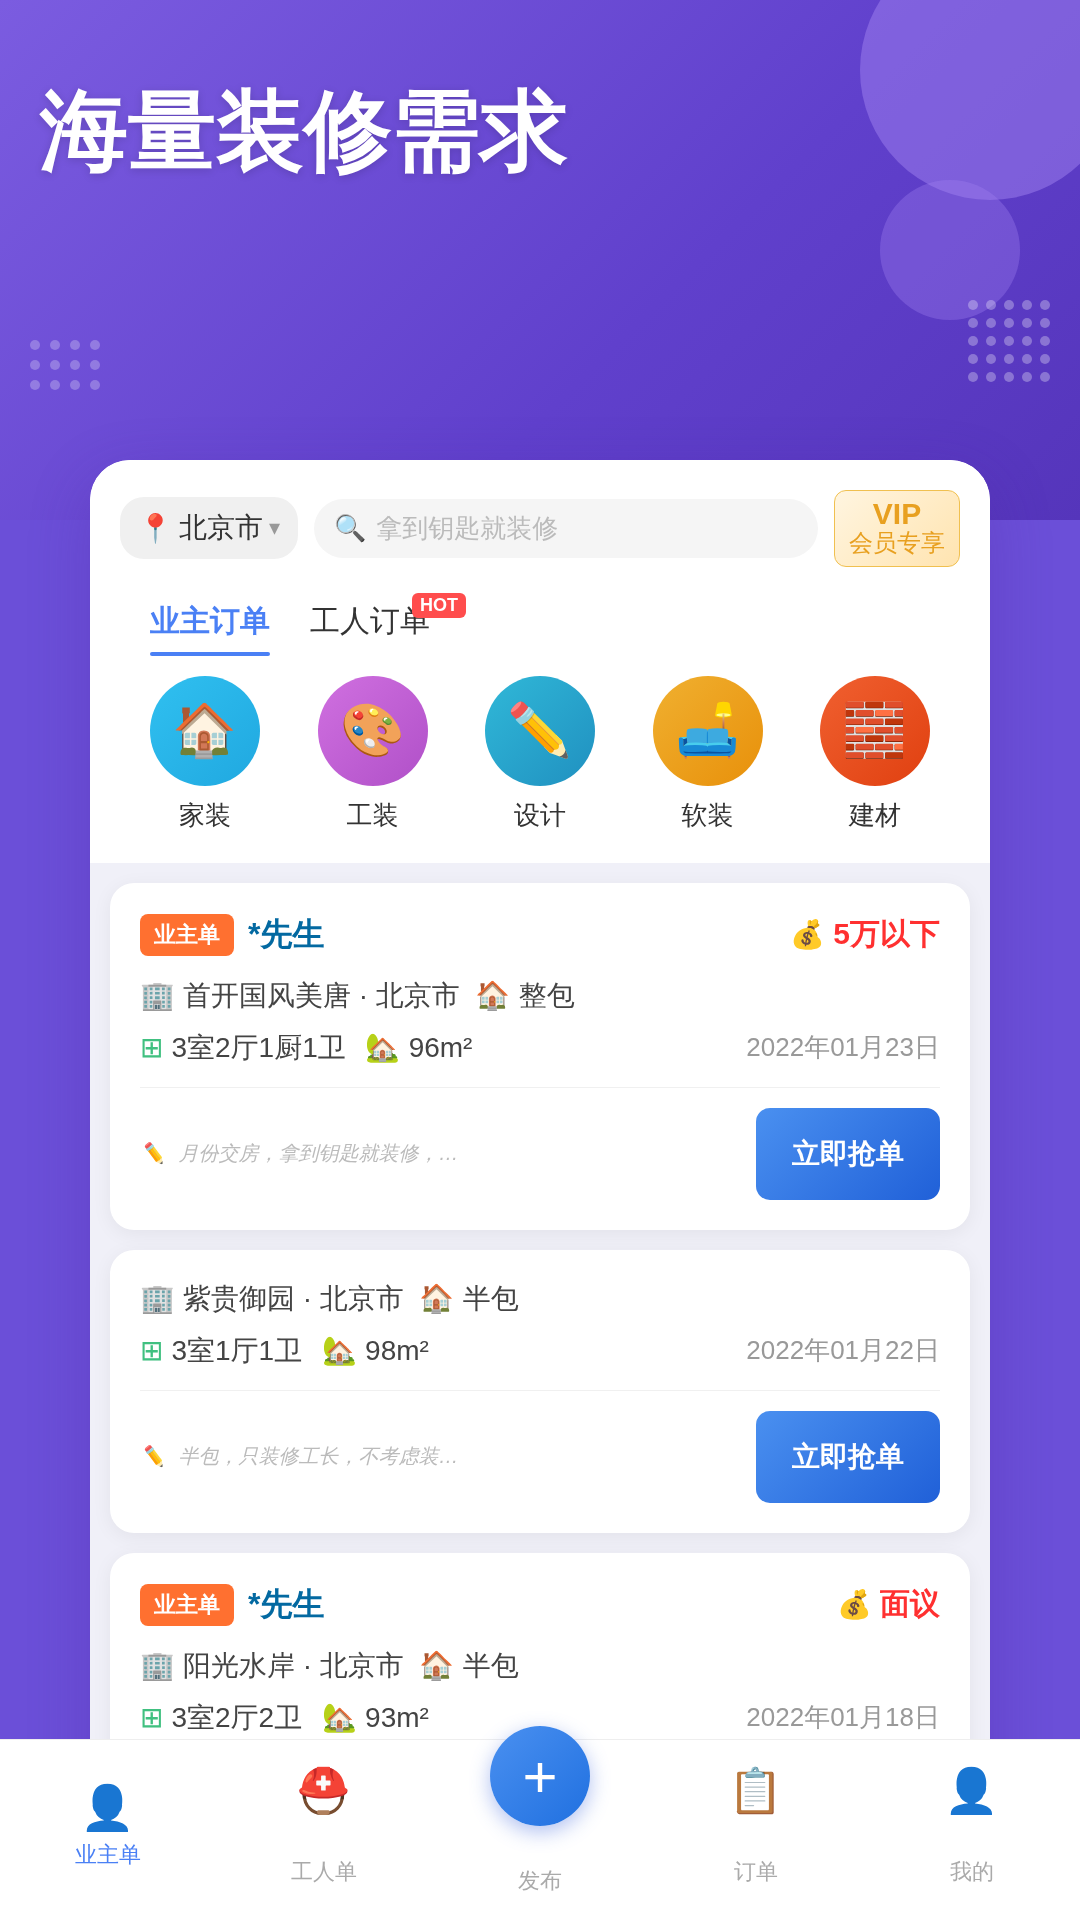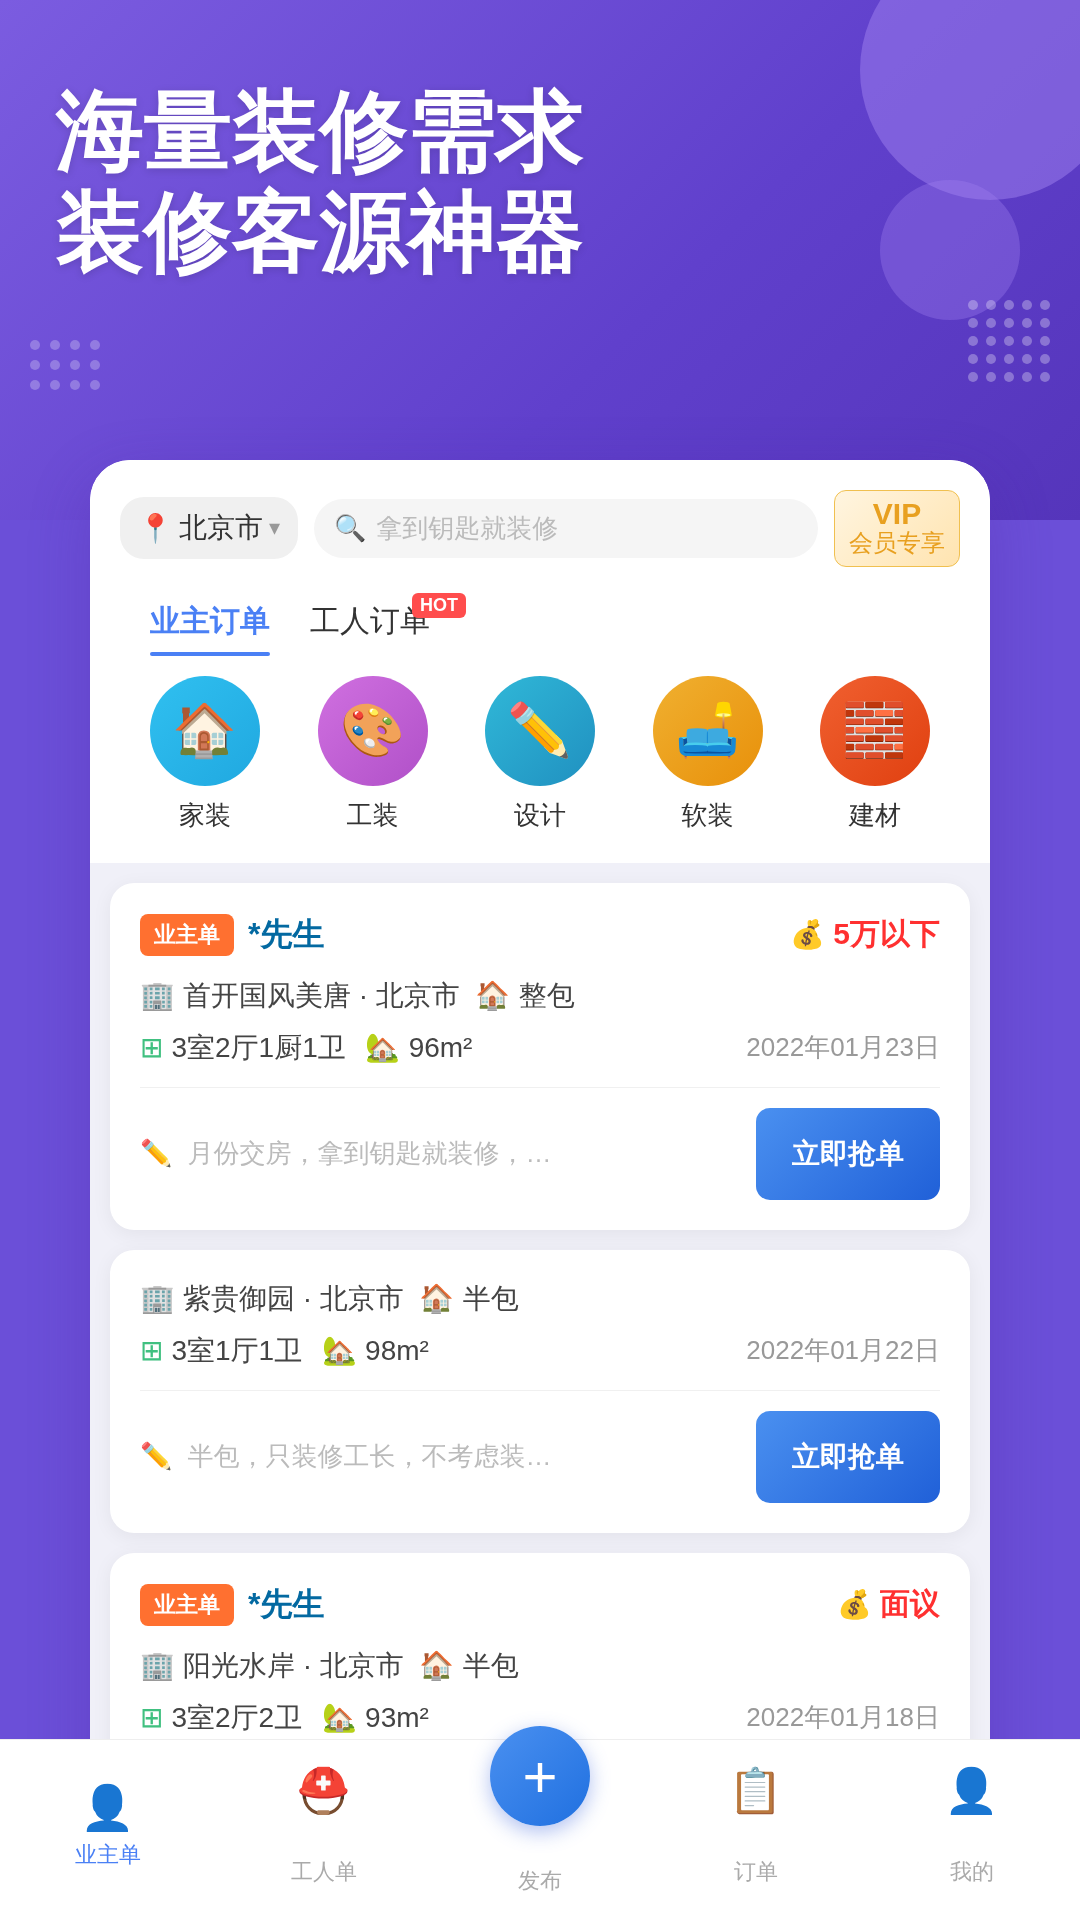--- a/index.html
+++ b/index.html
@@ -12,21 +12,21 @@
       overflow-x: hidden;
     }
 
     
     .hero {
       width: 100%;
       height: 520px;
       background: linear-gradient(135deg, #7b5ce0 0%, #6040cc 60%, #5535bb 100%);
       position: relative;
       overflow: hidden;
-      padding: 80px 56px 0;
+      padding: 80px 40px 0;
     }
     .hero-blob-1 {
       position: absolute;
       top: -60px;
       right: -40px;
       width: 260px;
       height: 260px;
       background: rgba(160,130,240,0.5);
       border-radius: 50%;
     }
@@ -315,26 +315,27 @@
     }
 
     .order-footer {
       display: flex;
       justify-content: space-between;
       align-items: center;
       border-top: 1px solid #f0f0f0;
       padding-top: 20px;
     }
     .order-remark {
-      font-size: 26px;
+      font-size: 20px;
       color: #bbb;
       flex: 1;
       overflow: hidden;
       white-space: nowrap;
       text-overflow: ellipsis;
+      font-style: italic;
     }
     .remark-icon {
       color: #ddd;
       margin-right: 8px;
     }
     .grab-btn {
       background: linear-gradient(135deg, #4a90f0, #2060d8);
       color: #fff;
       font-size: 28px;
       font-weight: 600;
@@ -455,21 +456,20 @@
       <span></span>
       <span></span>
     <span></span>
       <span></span>
       <span></span>
       <span></span>
       <span></span>
   </div>
   <div class="hero-title">
     <div>海量装修需求</div>
-    <div>装修客源神器</div>
   </div>
 </div>
 
 <div class="app-card-wrapper">
   <div class="app-card">
     <div class="inner-app">
 
       <div class="search-bar-area">
         <div class="search-row">
           <div class="location-btn">

